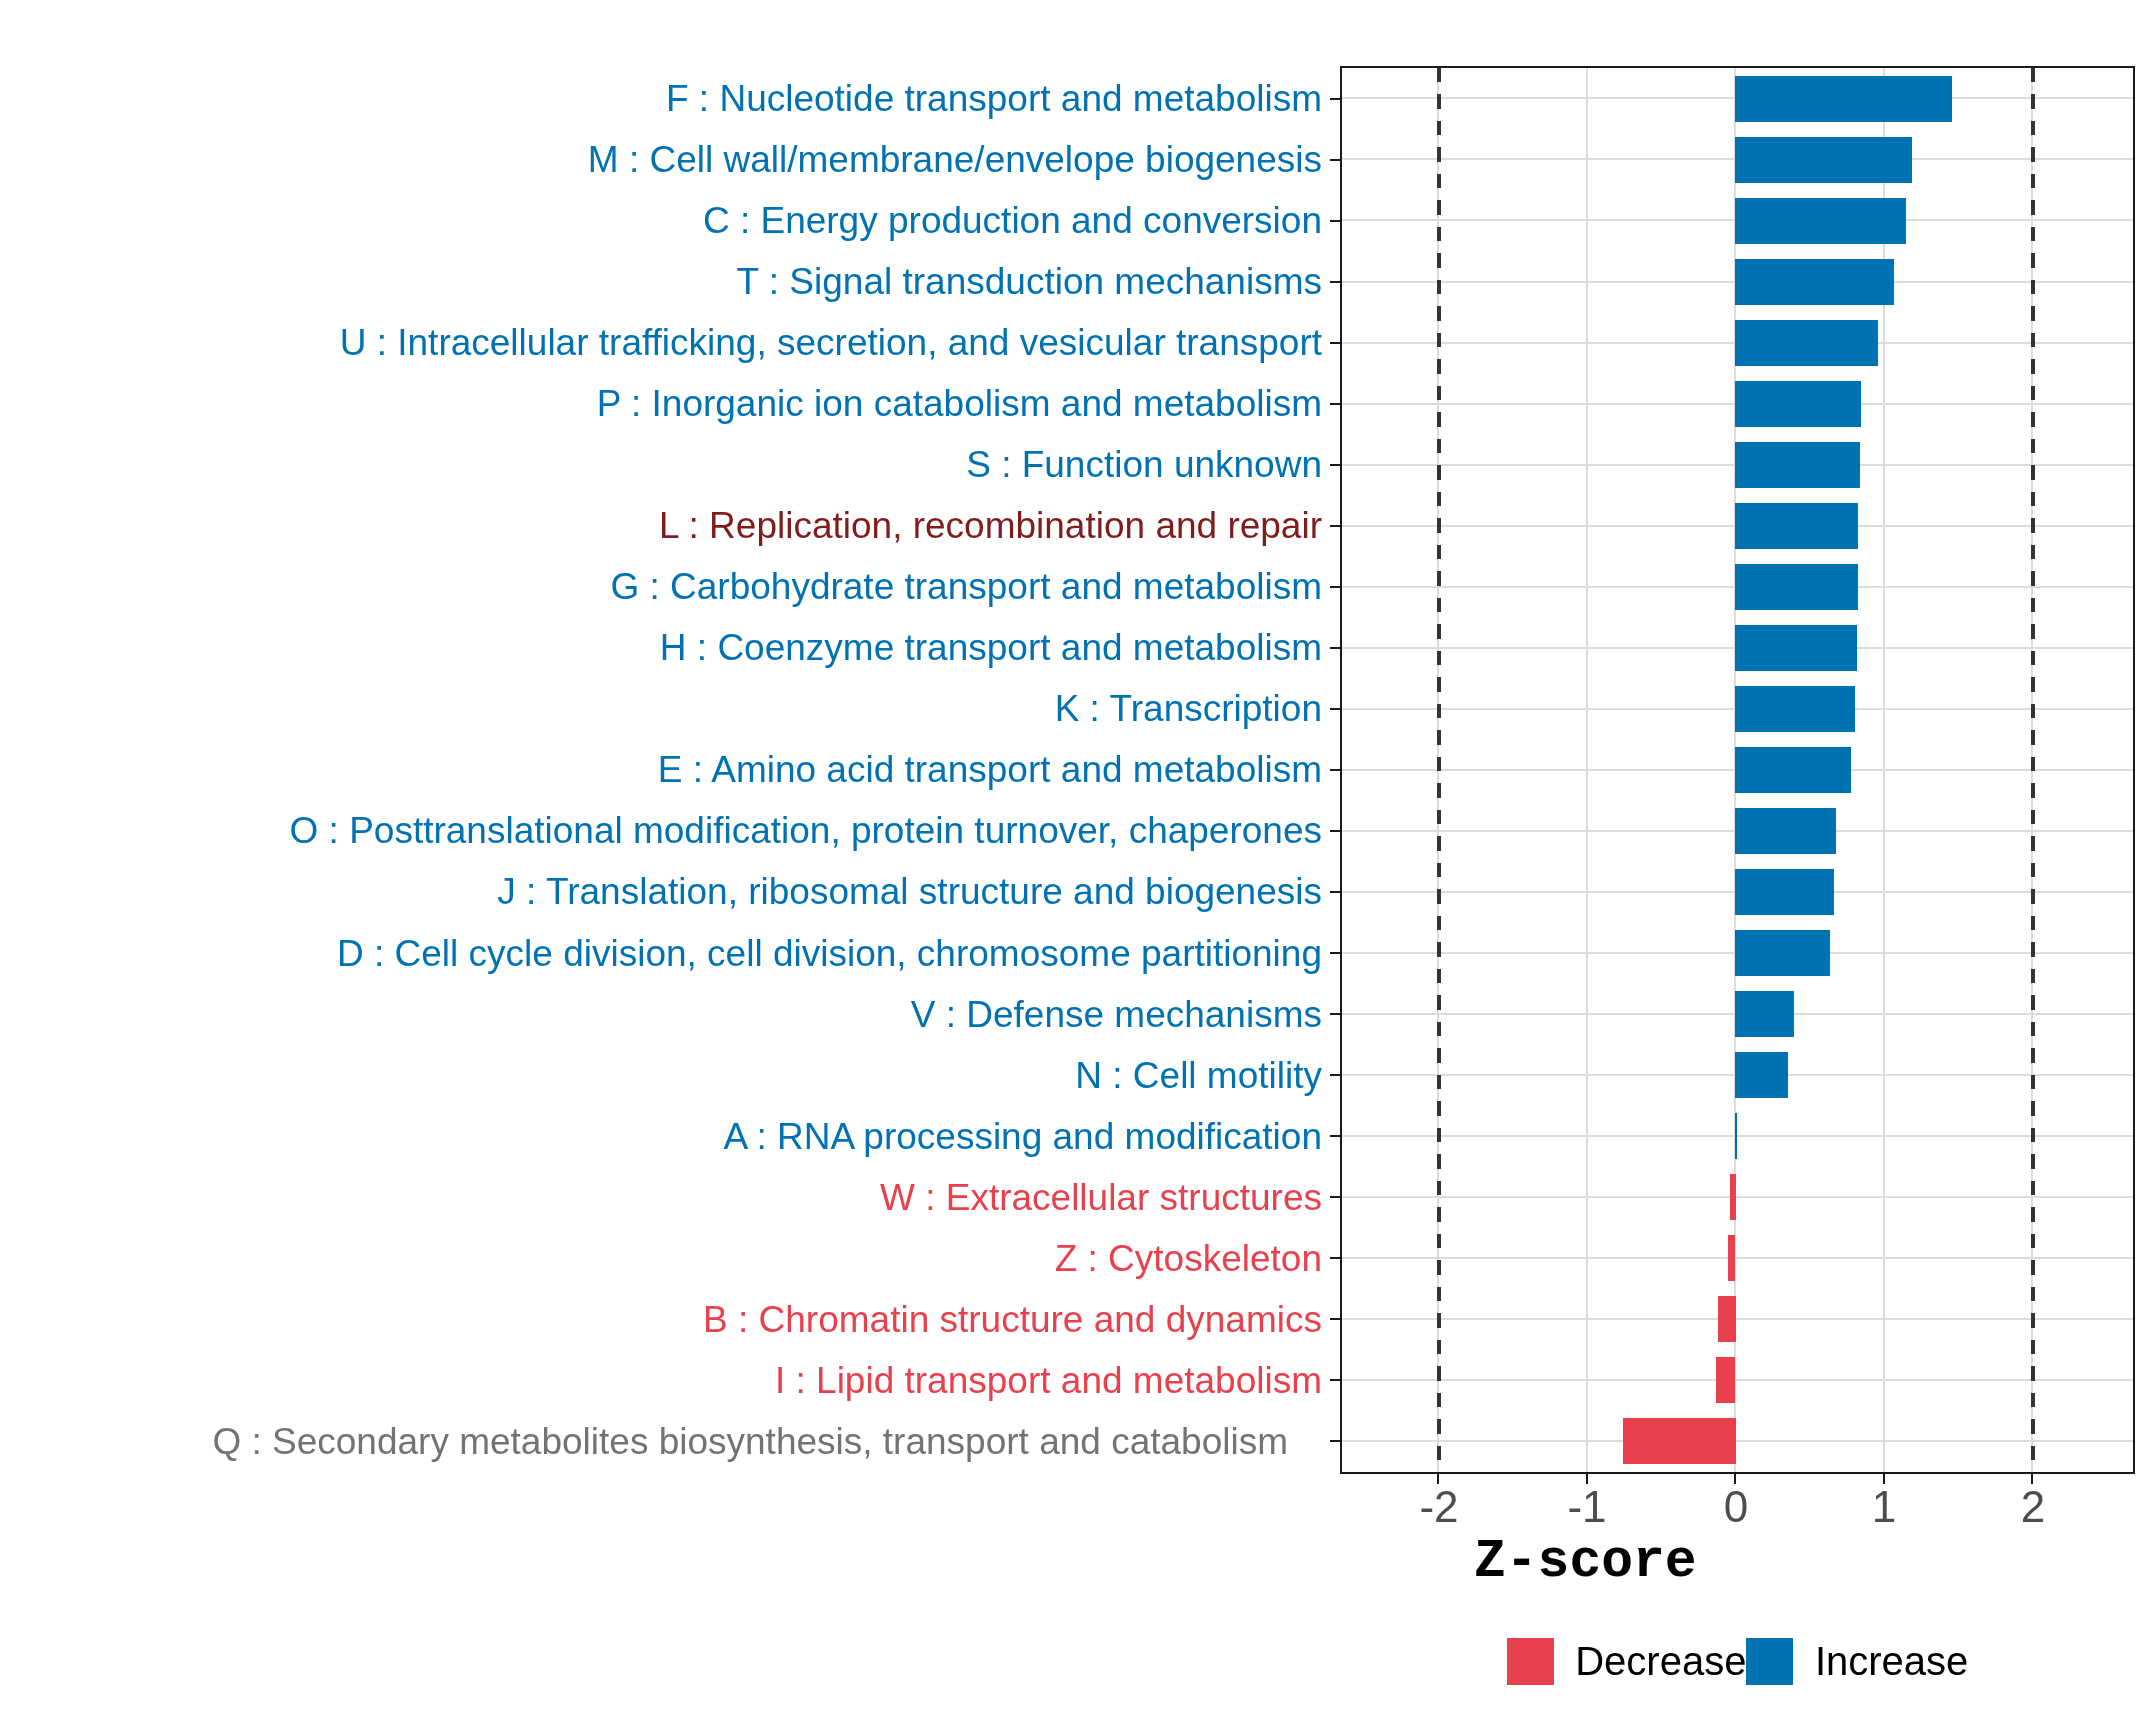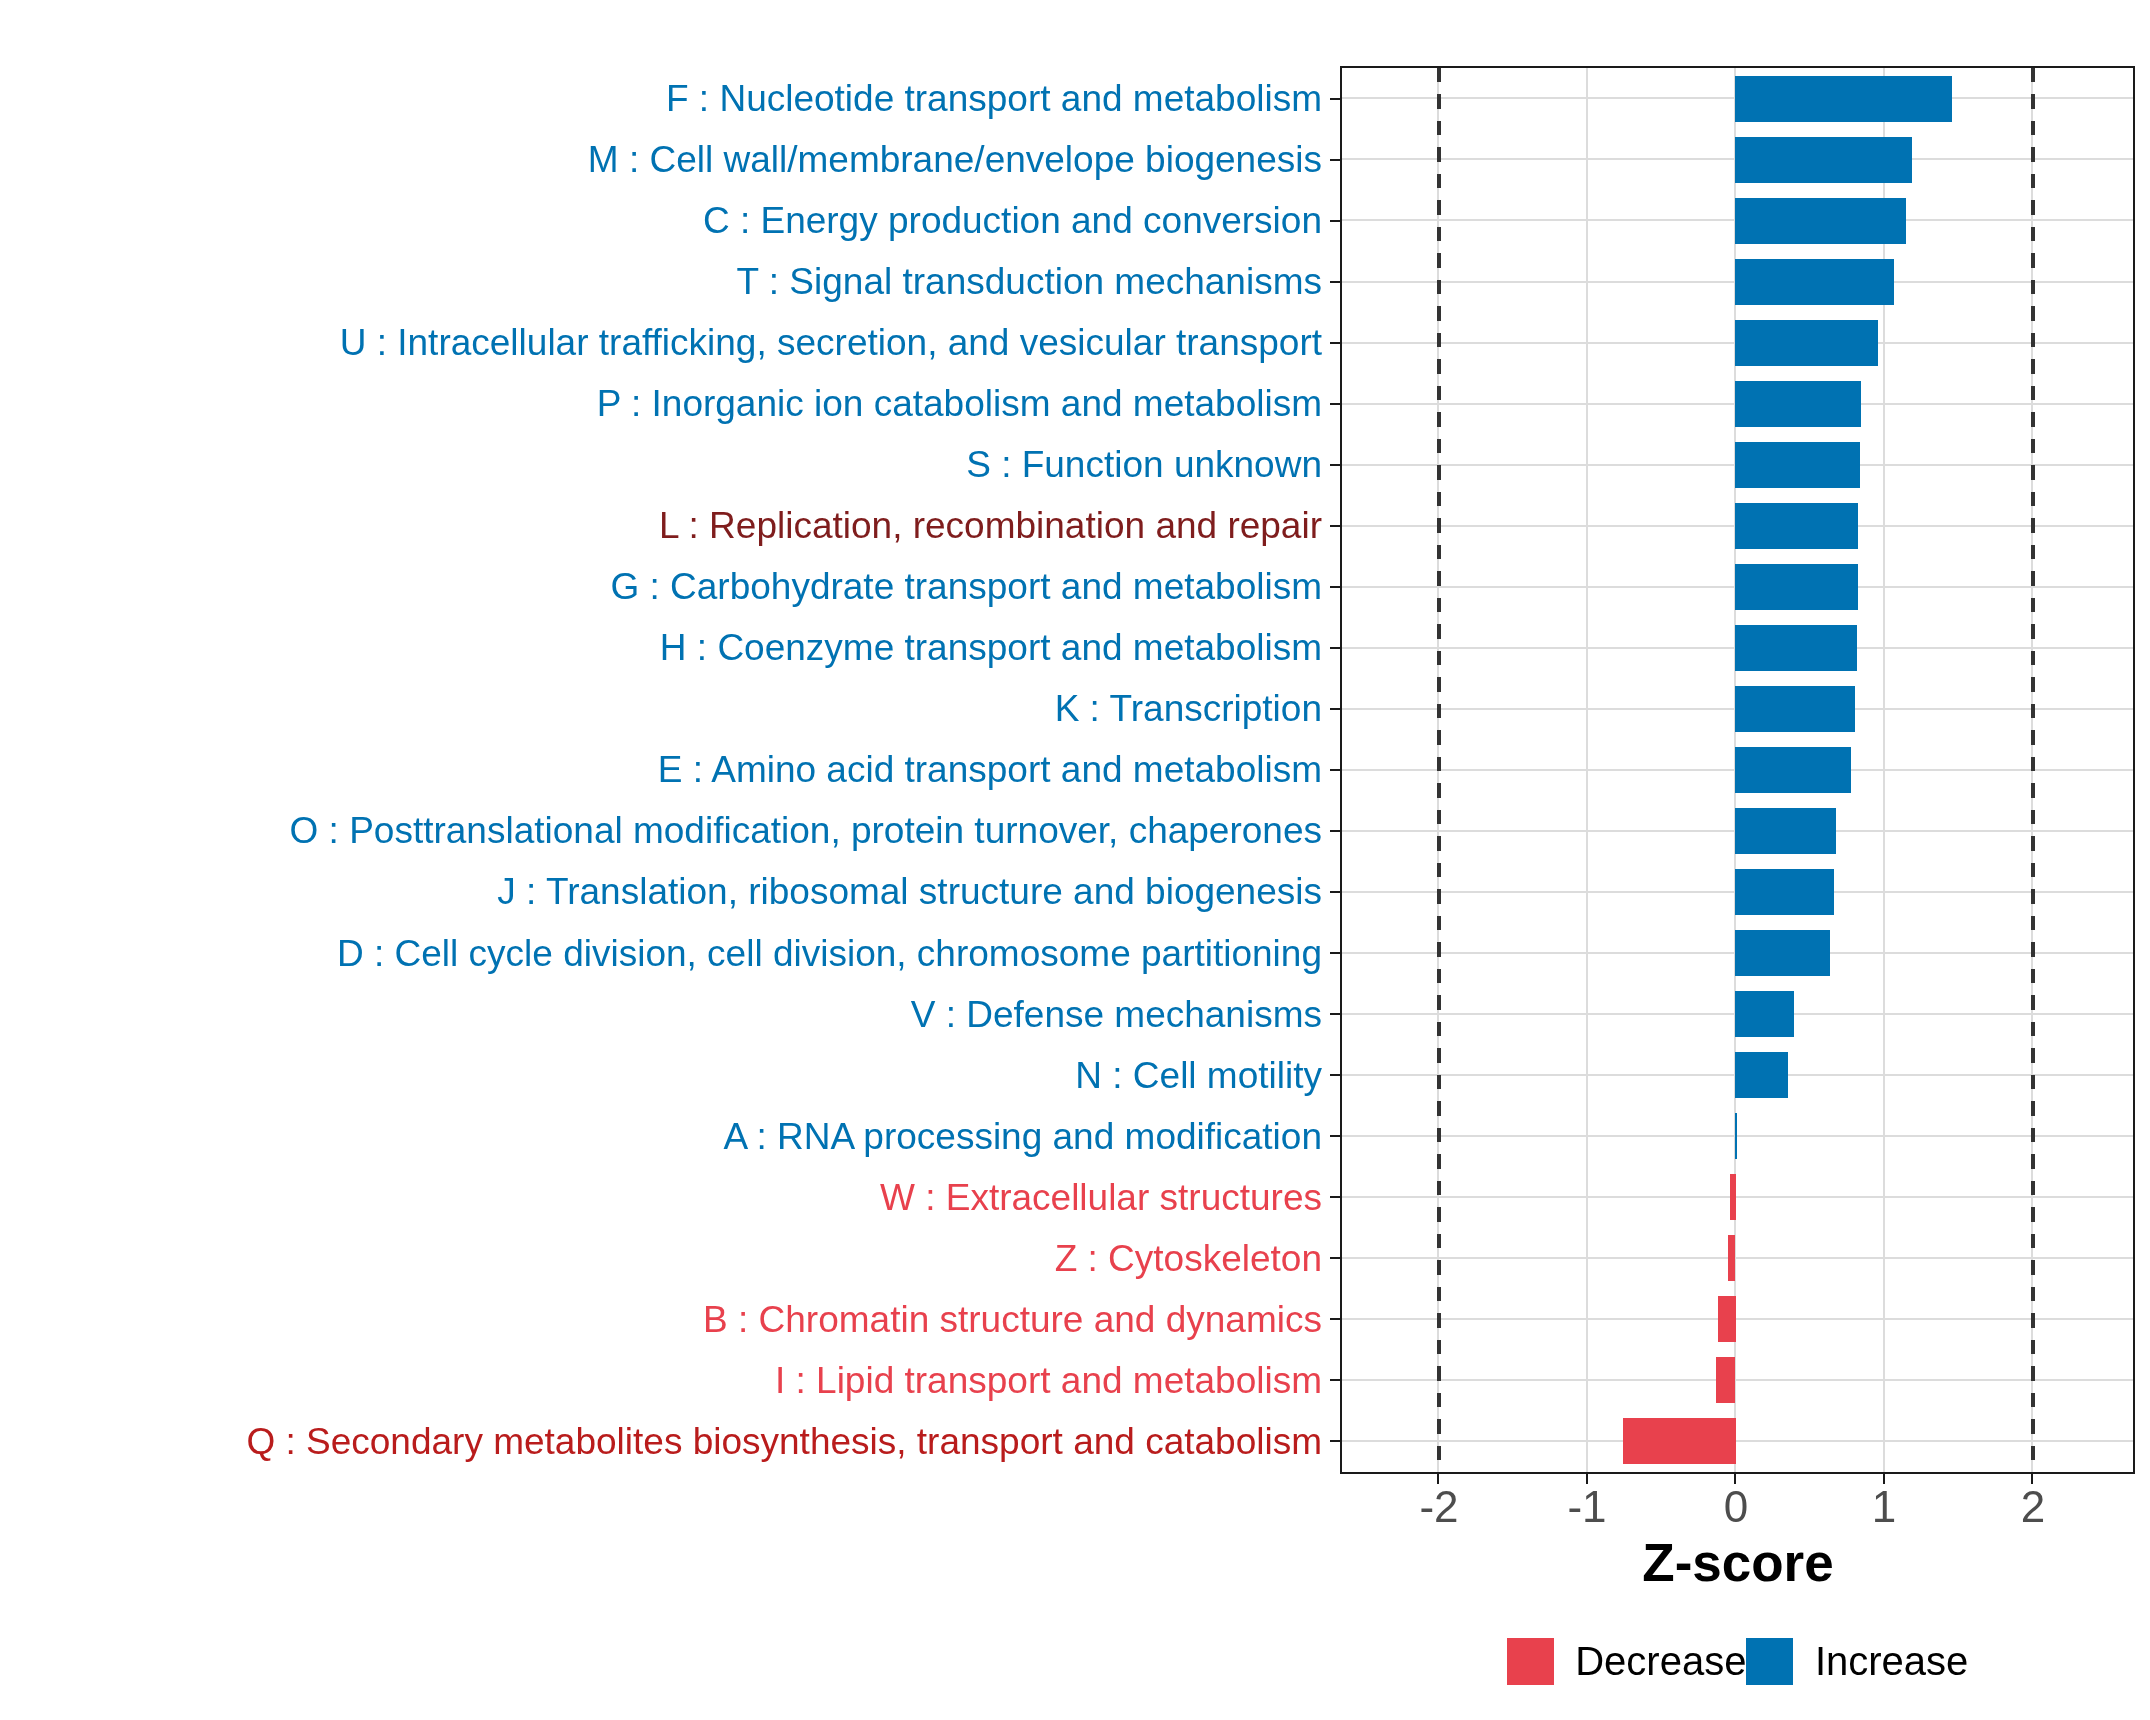--- a/index.html
+++ b/index.html
@@ -25,22 +25,22 @@
     position:absolute;white-space:nowrap;text-align:right;
     font-size:37px;line-height:61px;height:61px;
   }
   .ytick{position:absolute;width:10px;height:2.2px;background:#1a1a1a;}
   .xtick{position:absolute;width:2.2px;height:10px;background:#1a1a1a;}
   .xticklabel{
     position:absolute;width:158px;text-align:center;
     font-size:44px;color:#4d4d4d;line-height:44px;
   }
   #axis-title{
-    position:absolute;left:1523px;top:1536px;width:430px;text-align:center;
-    font-size:53px;font-weight:bold;color:#000000;line-height:53px;
+    position:absolute;left:1474px;top:1536px;width:430px;text-align:left;
+    font-size:53px;font-weight:bold;color:#000000;line-height:53px;font-family:Liberation Mono, monospace;
   }
   #legend{
     position:absolute;left:1342px;top:1636px;width:791px;height:50px;
     display:flex;justify-content:center;align-items:center;
   }
   .legend-item{display:flex;align-items:center;gap:21.5px;}
   .legend-swatch{width:47px;height:47px;}
   .legend-label{font-size:40px;color:#000000;line-height:47px;}
 </style>
 </head>
@@ -151,21 +151,21 @@
       <div class="ylabel" style="right: 829px; top: 1106px; color: rgb(0, 114, 178);">A : RNA processing and modification</div>
       <div class="ytick" style="left: 1330px; top: 1196px;"></div>
       <div class="ylabel" style="right: 829px; top: 1167px; color: rgb(232, 65, 77);">W : Extracellular structures</div>
       <div class="ytick" style="left: 1330px; top: 1257px;"></div>
       <div class="ylabel" style="right: 829px; top: 1228px; color: rgb(232, 65, 77);">Z : Cytoskeleton</div>
       <div class="ytick" style="left: 1330px; top: 1318px;"></div>
       <div class="ylabel" style="right: 829px; top: 1289px; color: rgb(232, 65, 77);">B : Chromatin structure and dynamics</div>
       <div class="ytick" style="left: 1330px; top: 1379px;"></div>
       <div class="ylabel" style="right: 829px; top: 1350px; color: rgb(232, 65, 77);">I : Lipid transport and metabolism</div>
       <div class="ytick" style="left: 1330px; top: 1440px;"></div>
-      <div class="ylabel" style="right: 829px; top: 1411px; color: #b91c1c;">Q : Secondary metabolites biosynthesis, transport and catabolism</div>
+      <div class="ylabel" style="right: 863px; top: 1411px; color: #737373;">Q : Secondary metabolites biosynthesis, transport and catabolism</div>
     </div>
   <div id="axis-title">Z-score</div>
   <div id="legend">
     <div class="legend-item">
       <div class="legend-swatch" id="swatch-decrease" style="background: rgb(232, 65, 77);"></div>
       <div class="legend-label">Decrease</div>
     </div>
     <div class="legend-item">
       <div class="legend-swatch" id="swatch-increase" style="background: rgb(0, 114, 178);"></div>
       <div class="legend-label">Increase</div>

